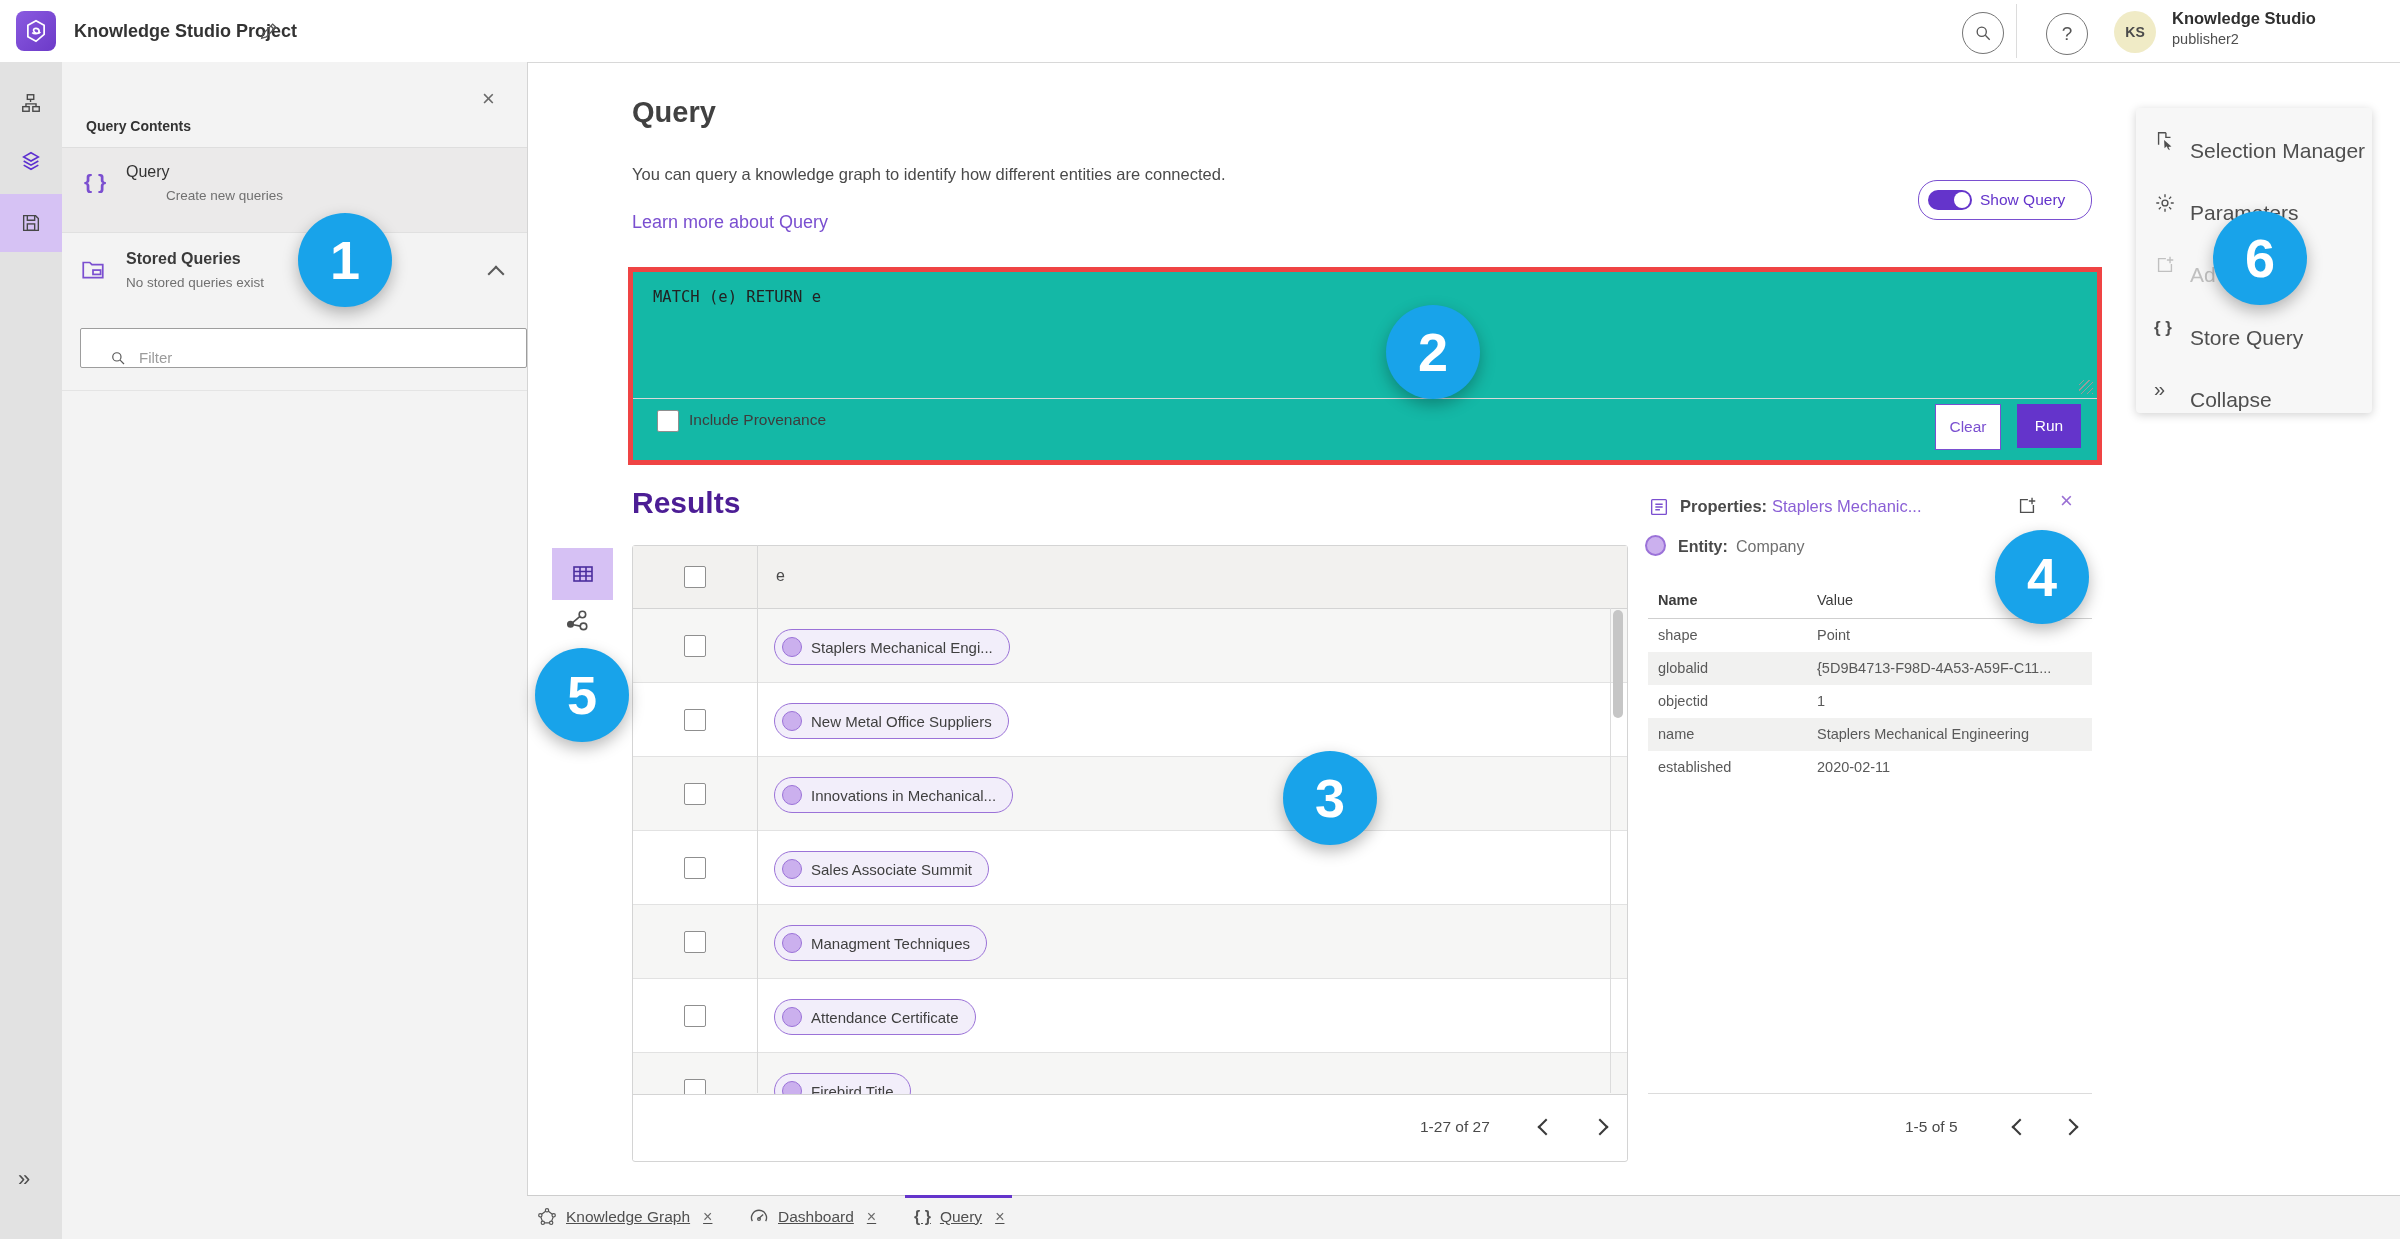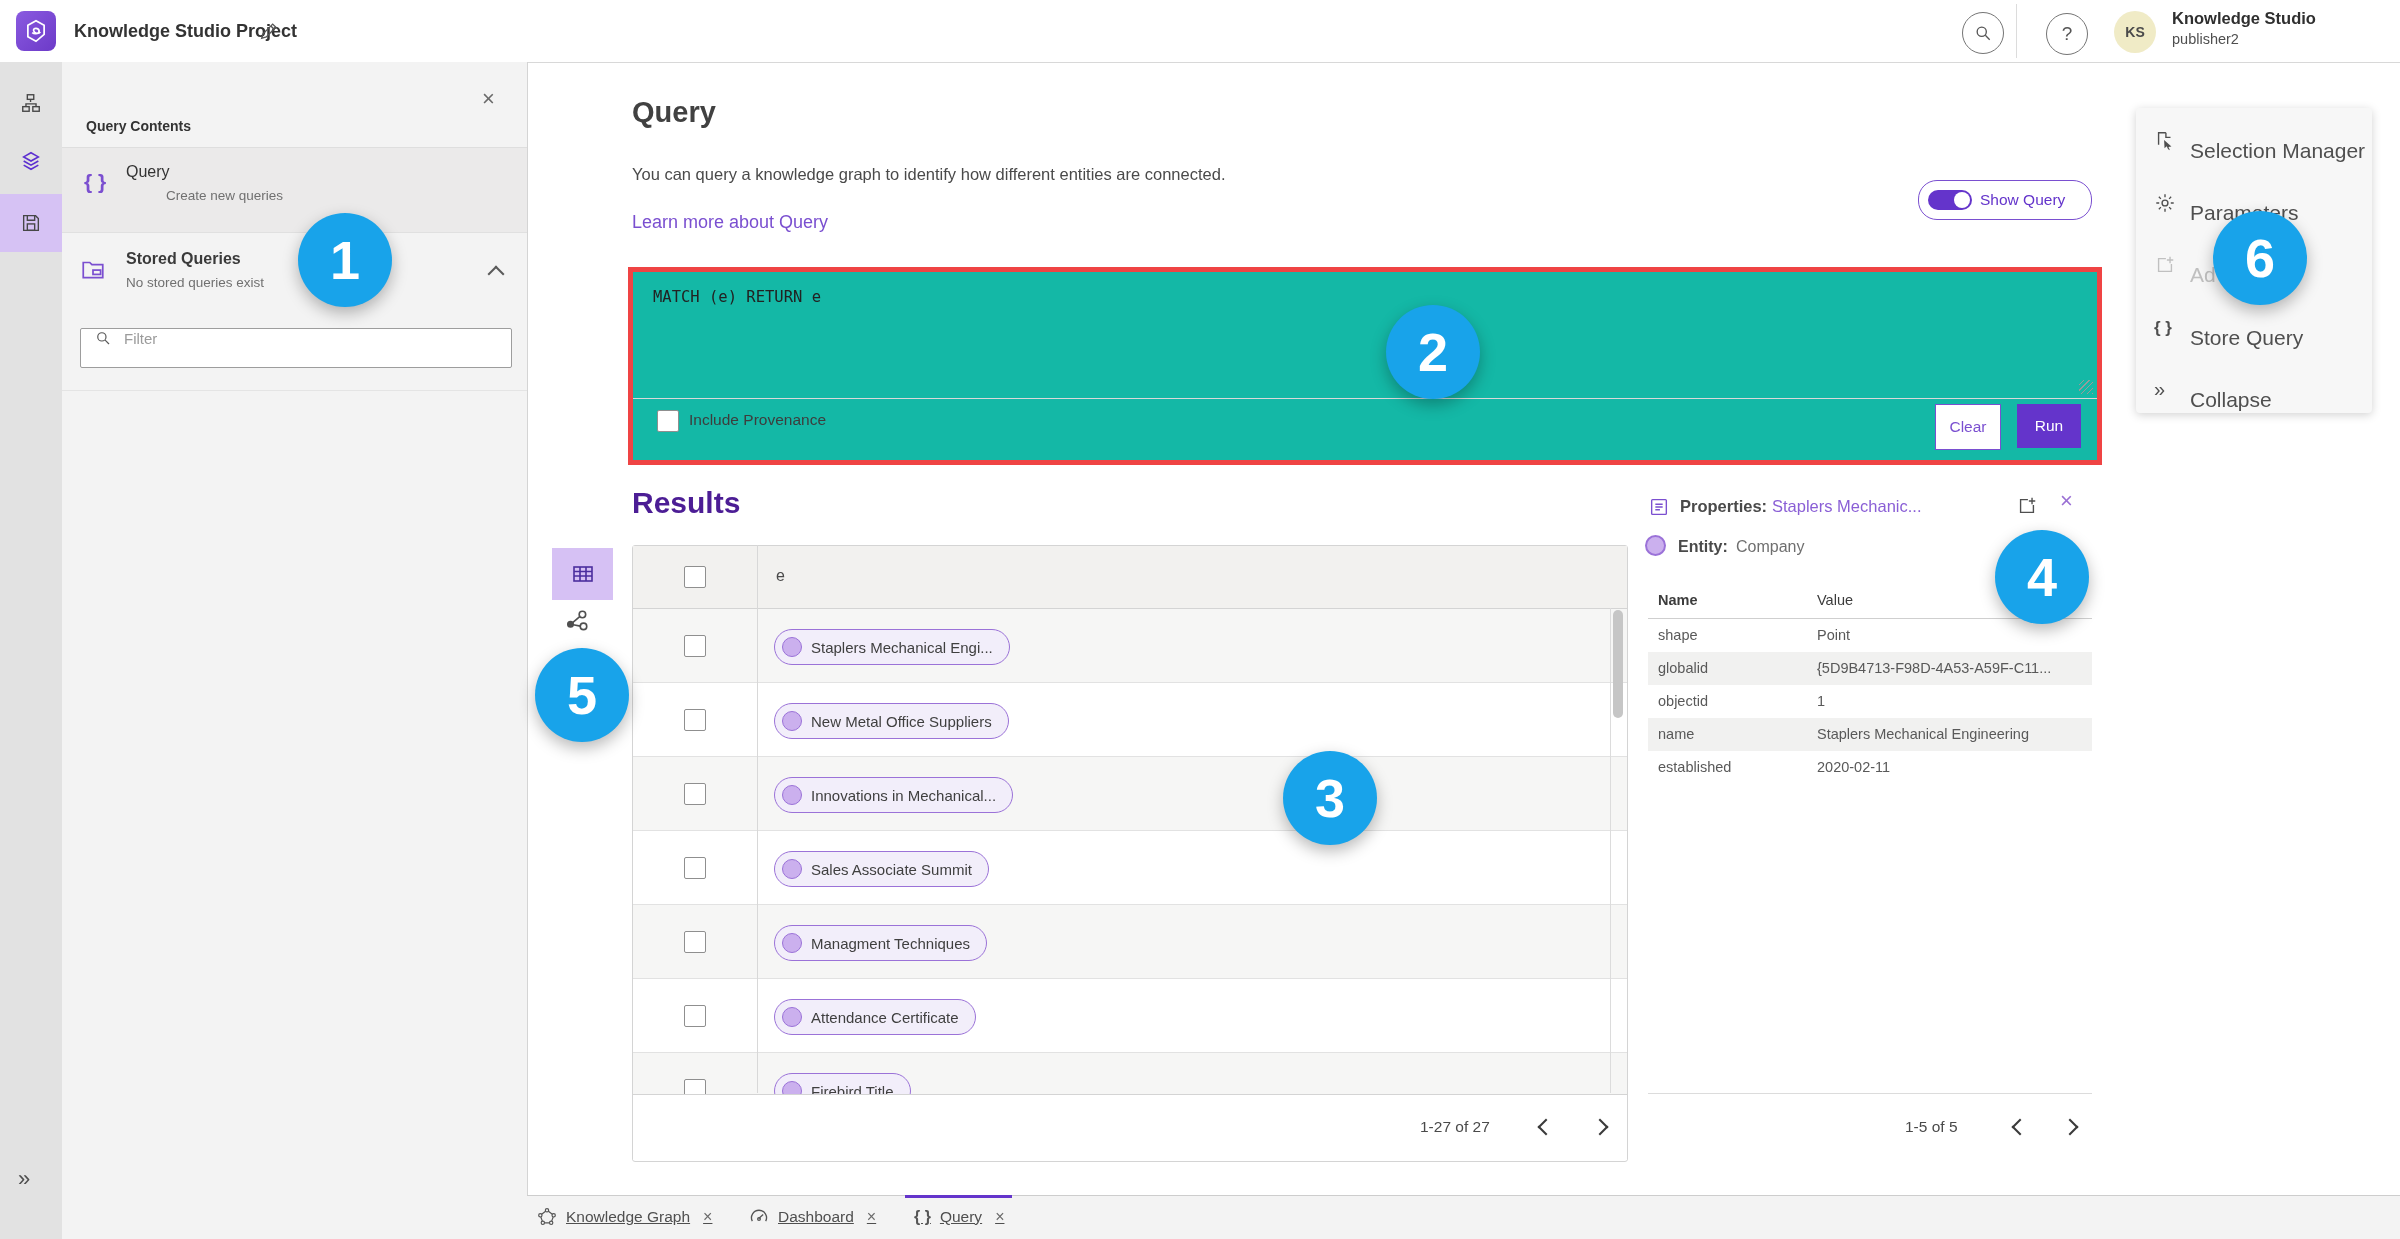--- a/index.html
+++ b/index.html
@@ -37,21 +37,21 @@
   #qc-div1{left:62px;top:147px;width:465px;height:1px;background:#dedede;}
   #qc-query-row{left:62px;top:148px;width:465px;height:84px;background:#ebeaea;border-bottom:1px solid #e0e0e0;}
   #qc-braces{left:84px;top:170px;font-size:21px;font-weight:700;color:#7b4fd0;}
   #qc-query-label{left:126px;top:163px;font-size:16px;color:#333;}
   #qc-query-sub{left:126px;top:188px;font-size:13.5px;color:#707070;margin-left:40px;}
   #qc-stored-row{left:62px;top:240px;width:465px;height:80px;}
   #qc-folder{left:80px;top:256px;width:26px;height:26px;color:#7b4fd0;}
   #qc-stored-label{left:126px;top:250px;font-size:16px;font-weight:700;color:#3a3a3a;}
   #qc-stored-sub{left:126px;top:275px;font-size:13.5px;color:#707070;}
   #qc-chevron{left:490px;top:268px;}
-  #qc-filter{left:80px;top:328px;width:430px;height:38px;background:#fff;border:1px solid #9d9d9d;border-radius:2px;display:flex;align-items:flex-start;}
+  #qc-filter{left:80px;top:328px;width:430px;height:38px;background:#fff;border:1px solid #9d9d9d;border-radius:2px;display:flex;align-items:flex-end;padding-left:15px;}
   #qc-filter svg{margin-left:13px;color:#595959;}
   #qc-filter input{border:none;outline:none;background:transparent;font-size:15px;color:#333;margin-left:10px;width:330px;font-family:inherit;}
   #qc-filter input::placeholder{color:#9b9b9b;}
   #qc-div2{left:62px;top:390px;width:465px;height:1px;background:#e4e4e4;}
 
   
   #q-heading{left:632px;top:96px;font-size:29px;font-weight:700;color:#414141;}
   #q-desc{left:632px;top:165px;font-size:16.5px;color:#4a4a4a;}
   #q-link{left:632px;top:212px;font-size:18px;color:#7a4fd0;}
   #show-pill{left:1918px;top:180px;width:172px;height:38px;border:1px solid #7a4fd0;border-radius:19px;display:flex;align-items:center;background:#fff;}

